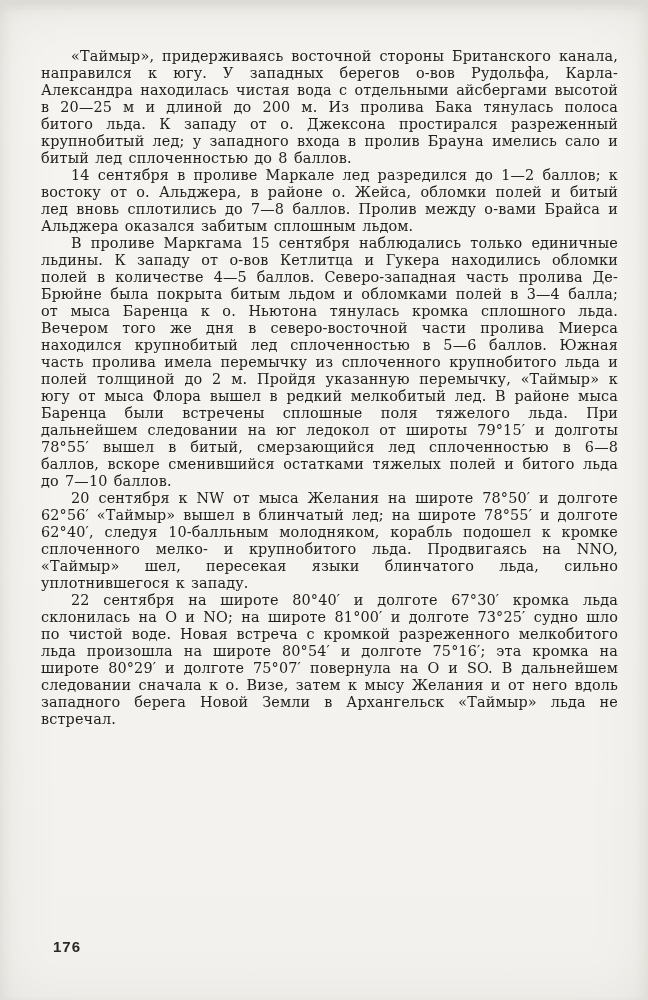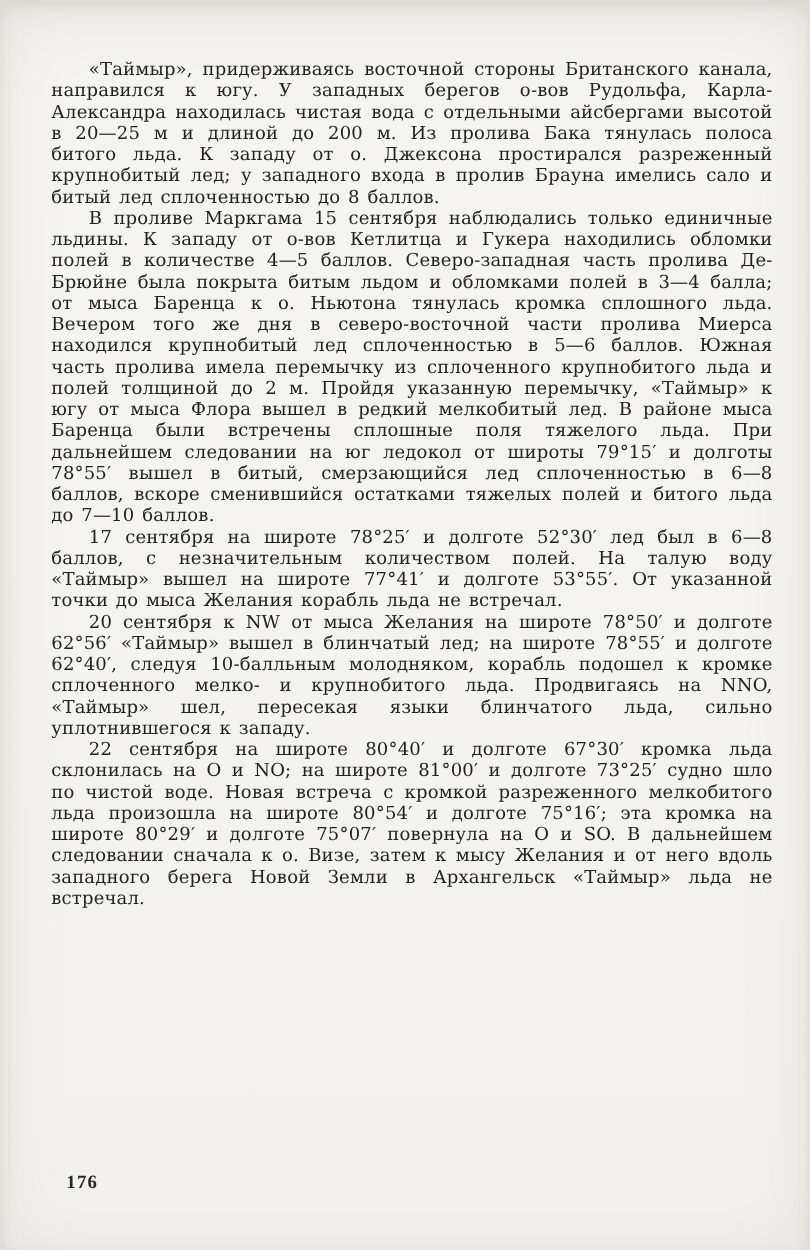--- a/index.html
+++ b/index.html
@@ -43,32 +43,32 @@
   }
   .text-block p {
     margin: 0;
     text-indent: 30px;
     text-rendering: optimizeLegibility;
   }
   .page-number {
     position: absolute;
     left: 53px;
     top: 934px;
-    font-family: Liberation Serif, serif;
+    font-family: Liberation Sans, sans-serif;
     font-size: 15px;
     font-weight: bold;
     color: #2a2824;
     letter-spacing: 1px;
   }
 </style>
 </head>
 <body>
 
 <div class="page">
   <div class="text-block">
     <p>«Таймыр», придерживаясь восточной стороны Британского канала, направился к югу. У западных берегов о-вов Рудольфа, Карла-Александра находилась чистая вода с отдельными айсбергами высотой в 20—25 м и длиной до 200 м. Из пролива Бака тянулась полоса битого льда. К западу от о. Джексона простирался разреженный крупнобитый лед; у западного входа в пролив Брауна имелись сало и битый лед сплоченностью до 8 баллов.</p>
+    <p>14 сентября в проливе Маркале лед разредился до 1—2 баллов; к востоку от о. Альджера, в районе о. Жейса, обломки полей и битый лед вновь сплотились до 7—8 баллов. Пролив между о-вами Брайса и Альджера оказался забитым сплошным льдом.</p>
     <p>В проливе Маркгама 15 сентября наблюдались только единичные льдины. К западу от о-вов Кетлитца и Гукера находились обломки полей в количестве 4—5 баллов. Северо-западная часть пролива Де-Брюйне была покрыта битым льдом и обломками полей в 3—4 балла; от мыса Баренца к о. Ньютона тянулась кромка сплошного льда. Вечером того же дня в северо-восточной части пролива Миерса находился крупнобитый лед сплоченностью в 5—6 баллов. Южная часть пролива имела перемычку из сплоченного крупнобитого льда и полей толщиной до 2 м. Пройдя указанную перемычку, «Таймыр» к югу от мыса Флора вышел в редкий мелкобитый лед. В районе мыса Баренца были встречены сплошные поля тяжелого льда. При дальнейшем следовании на юг ледокол от широты 79°15′ и долготы 78°55′ вышел в битый, смерзающийся лед сплоченностью в 6—8 баллов, вскоре сменившийся остатками тяжелых полей и битого льда до 7—10 баллов.</p>
-    <p>17 сентября на широте 78°25′ и долготе 52°30′ лед был в 6—8 баллов, с незначительным количеством полей. На талую воду «Таймыр» вышел на широте 77°41′ и долготе 53°55′. От указанной точки до мыса Желания корабль льда не встречал.</p>
     <p>20 сентября к NW от мыса Желания на широте 78°50′ и долготе 62°56′ «Таймыр» вышел в блинчатый лед; на широте 78°55′ и долготе 62°40′, следуя 10-балльным молодняком, корабль подошел к кромке сплоченного мелко- и крупнобитого льда. Продвигаясь на NNO, «Таймыр» шел, пересекая языки блинчатого льда, сильно уплотнившегося к западу.</p>
     <p>22 сентября на широте 80°40′ и долготе 67°30′ кромка льда склонилась на O и NO; на широте 81°00′ и долготе 73°25′ судно шло по чистой воде. Новая встреча с кромкой разреженного мелкобитого льда произошла на широте 80°54′ и долготе 75°16′; эта кромка на широте 80°29′ и долготе 75°07′ повернула на O и SO. В дальнейшем следовании сначала к о. Визе, затем к мысу Желания и от него вдоль западного берега Новой Земли в Архангельск «Таймыр» льда не встречал.</p>
   </div>
   <div class="page-number">176</div>
 </div>
 
 </body></html>

